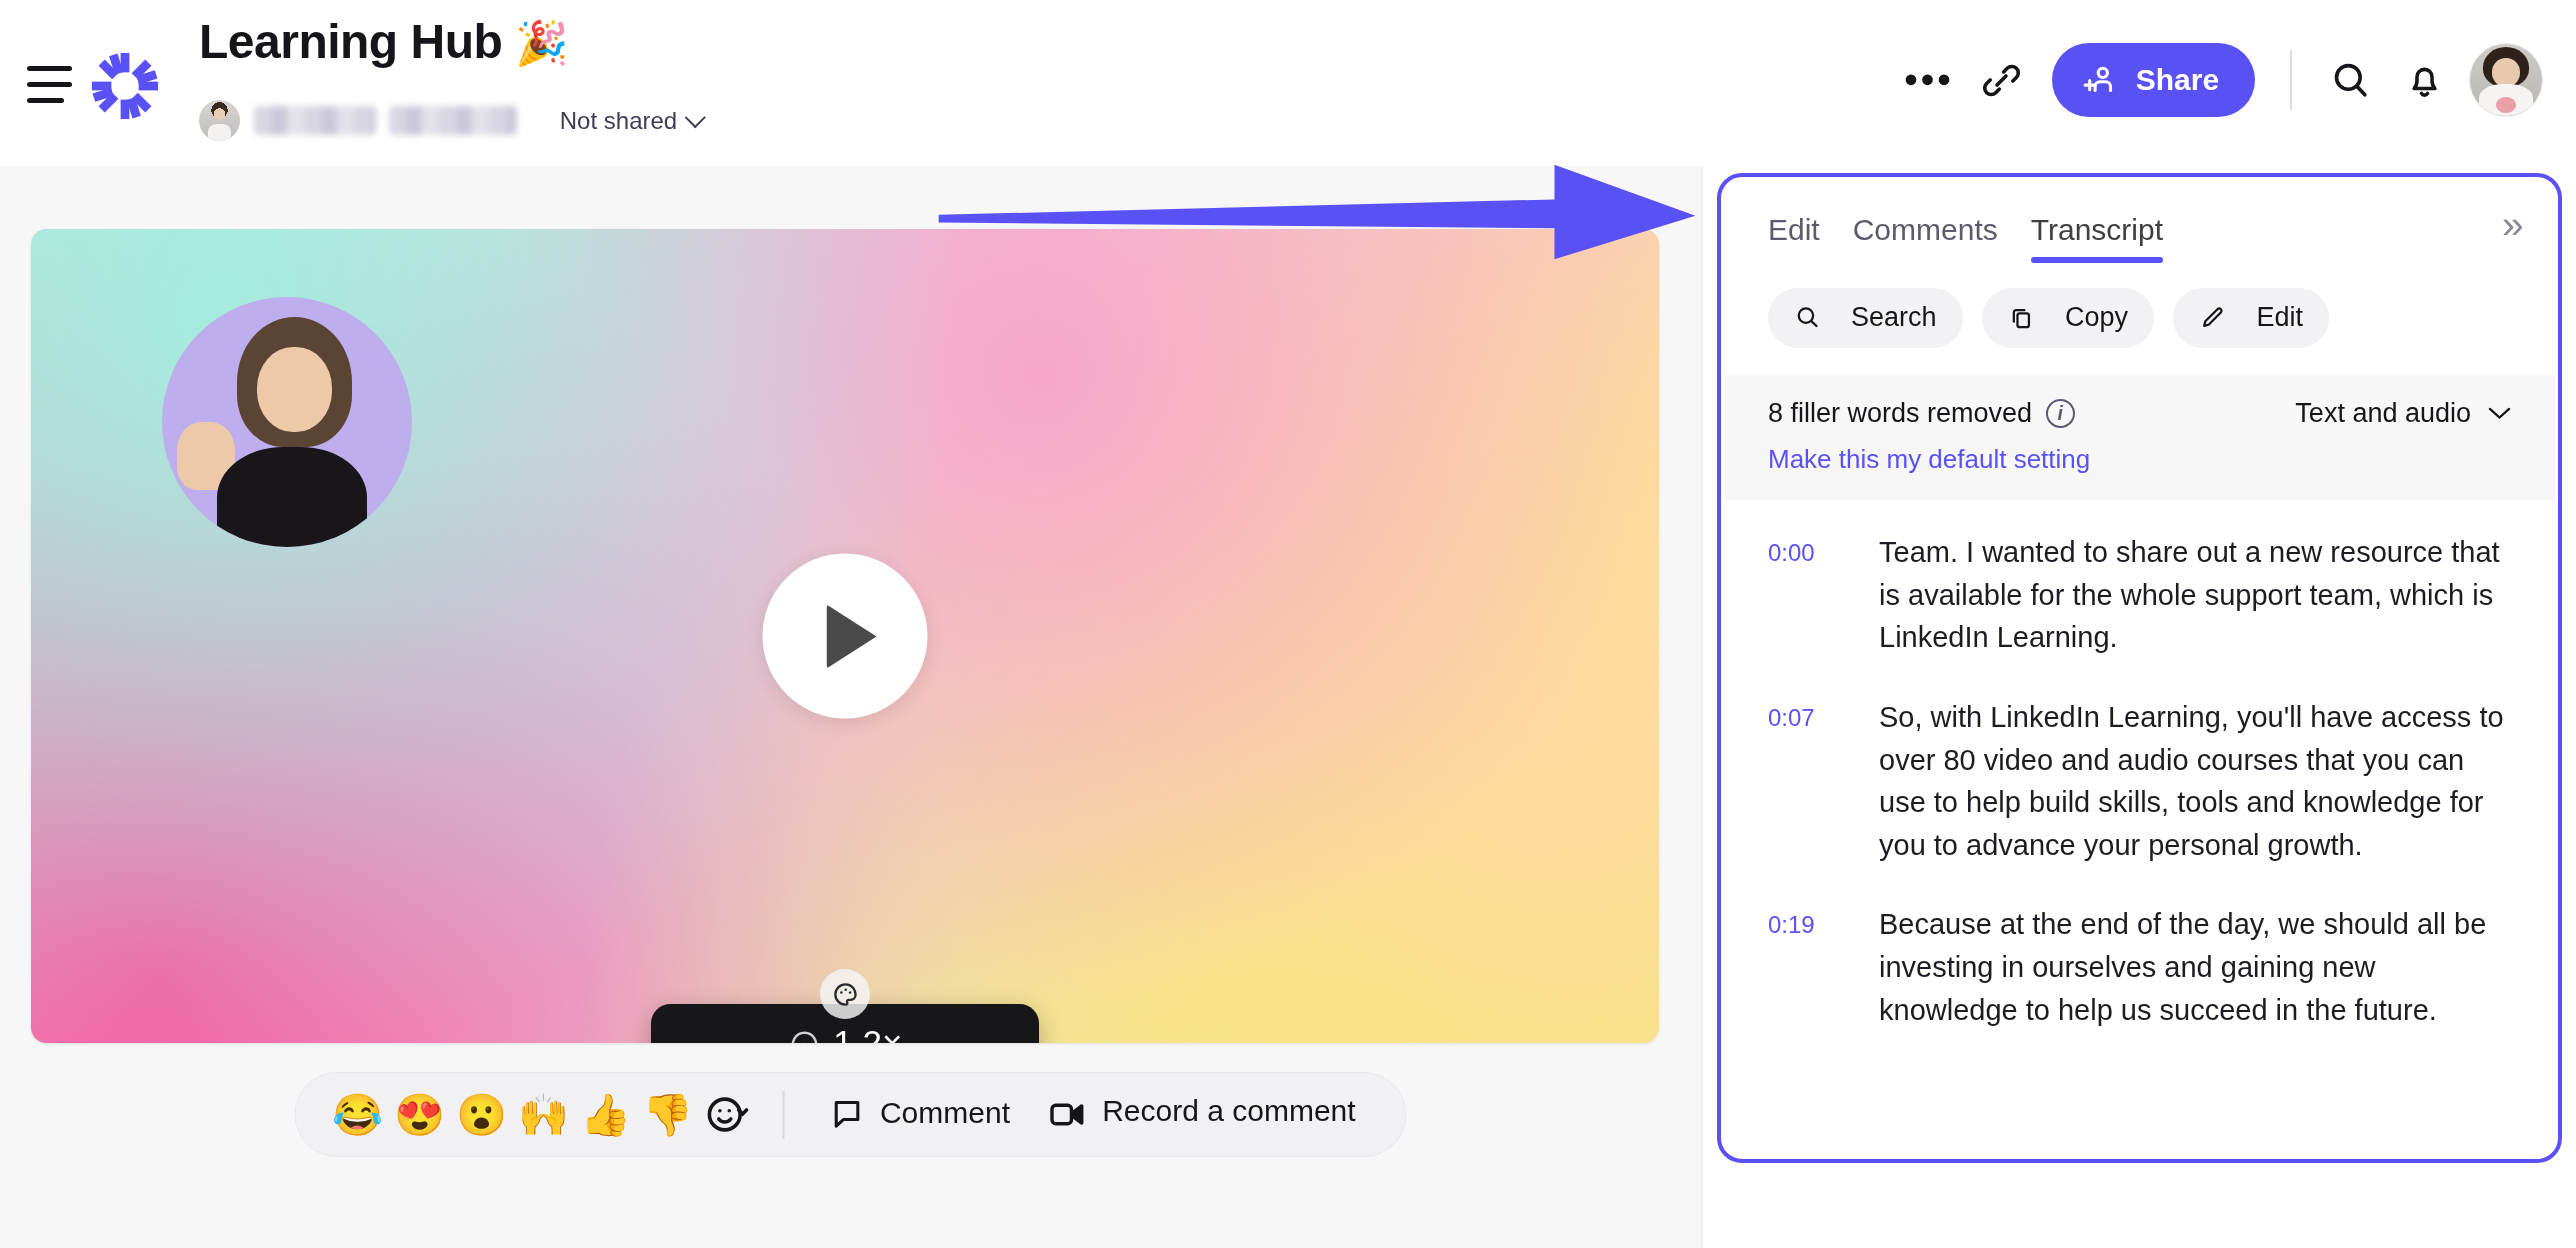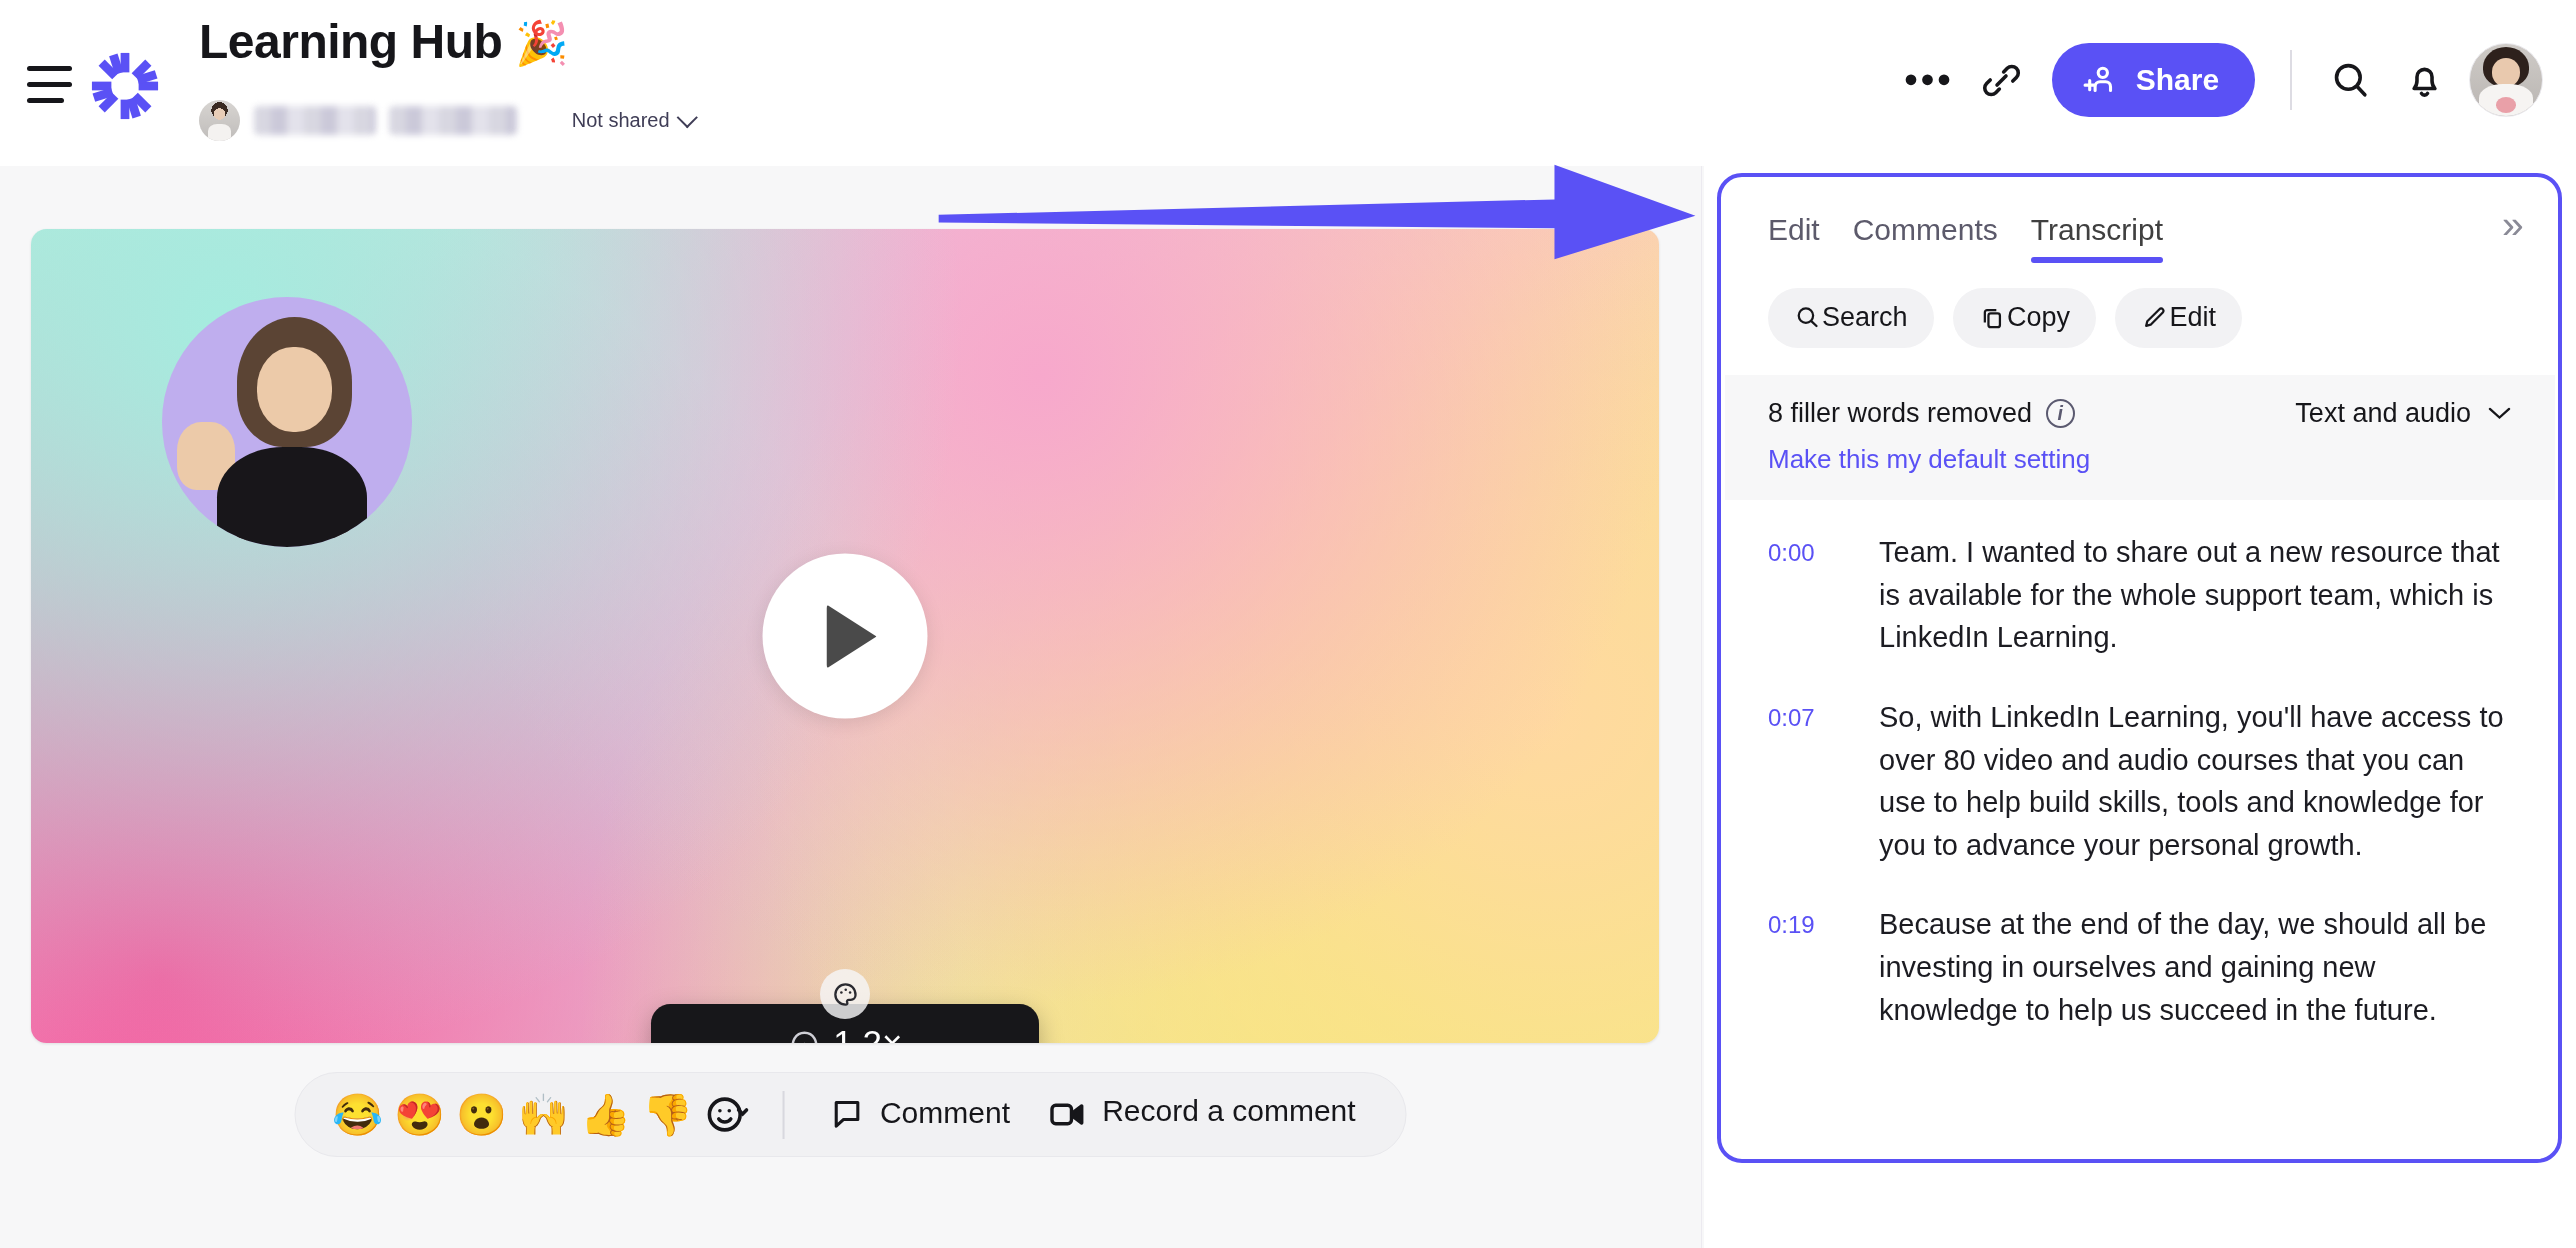--- a/index.html
+++ b/index.html
@@ -50,22 +50,22 @@
   .meta-avatar::after{
     content:""; position:absolute; left:22%; bottom:0; width:56%; height:42%;
     background:#f4f2f0; border-radius:40% 40% 0 0;
   }
   .redact { height:29px; border-radius:4.8px; background:
      repeating-linear-gradient(90deg,#d6d5e0 0 17.4px,#c9c7d8 17.4px 33px,#e2e1ea 33px 50px);
      filter: blur(3.4px); opacity:.95; }
   .redact.r1 { width:122px; }
   .redact.r2 { width:128px; }
   .shared {
-    margin-left:41px; display:flex; align-items:center; gap:10.7px;
-    font-size:20px; color:#3f3d56; cursor:pointer; white-space:nowrap;
+    margin-left:29px; display:flex; align-items:center; gap:10.7px;
+    font-size:24px; color:#3f3d56; cursor:pointer; white-space:nowrap;
   }
   .chev-d { width:14.5px; height:14.5px; border-right:2.9px solid #3f3d56; border-bottom:2.9px solid #3f3d56;
             transform:rotate(45deg); margin-top:-6.8px; }
 
   .top-actions {
     position:absolute; right:33px; top:43px;
     display:flex; align-items:center; gap:0;
   }
   .icon-btn {
     width:74px; height:74px; display:flex; align-items:center; justify-content:center;
@@ -204,21 +204,21 @@
     content:""; position:absolute; left:0; right:0; bottom:0; height:5.8px;
     background:#5a51f5; border-radius:2.9px;
   }
   .collapse-btn {
     position:absolute; right:37px; top:25px; font-size:39px; color:#8a8a96;
     cursor:pointer; line-height:1; letter-spacing:-5.8px;
   }
   .tool-row { display:flex; gap:19.4px; padding:25px 43px 0 43px; }
   .tool-btn {
     height:60px; border-radius:30px; background:#f2f2f4;
-    display:flex; align-items:center; gap:1px; padding:0 26px;
+    display:flex; align-items:center; gap:30px; padding:0 26px;
     font-size:27px; color:#16161a; cursor:pointer; white-space:nowrap;
   }
   .filler-box {
     margin:27px 0 0 0; background:#f7f7f8; padding:23px 43px 25px 43px;
   }
   .filler-top { display:flex; align-items:center; justify-content:space-between; }
   .filler-left { display:flex; align-items:center; gap:13.6px; font-size:27px; color:#16161a; }
   .info-i {
     width:29px;height:29px;border-radius:50%;border:2.4px solid #5b5a70;
     display:flex;align-items:center;justify-content:center;font-size:19.4px;

